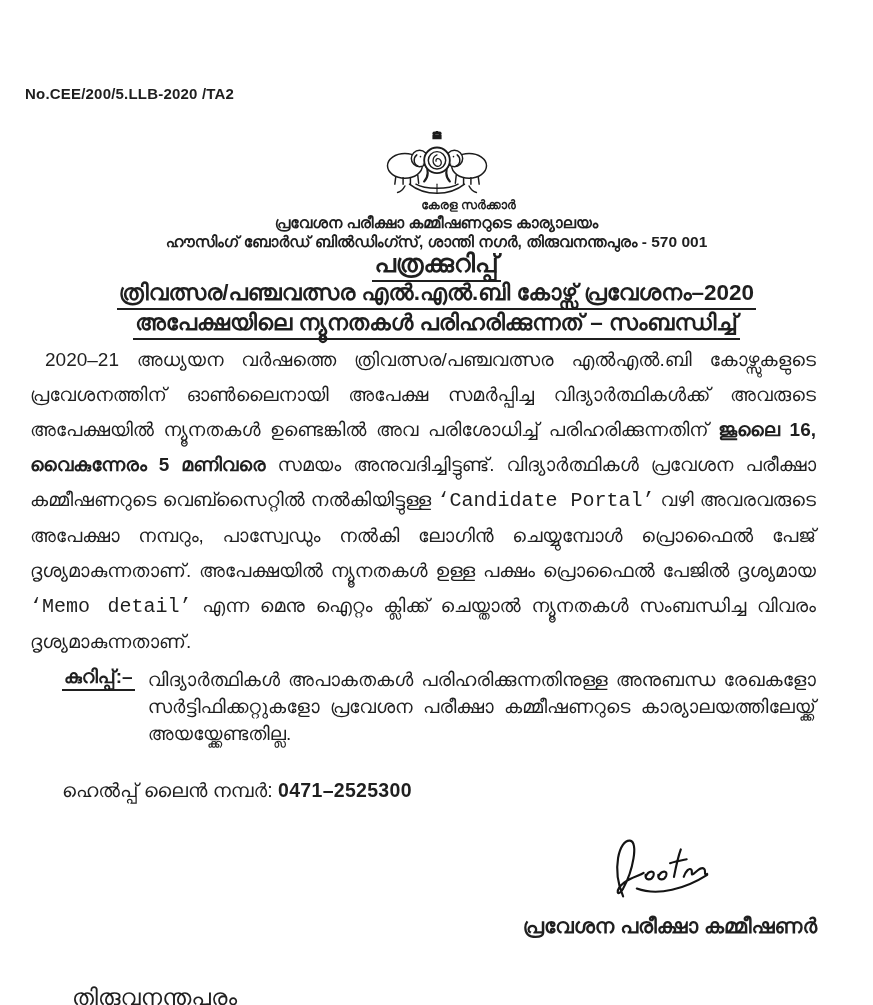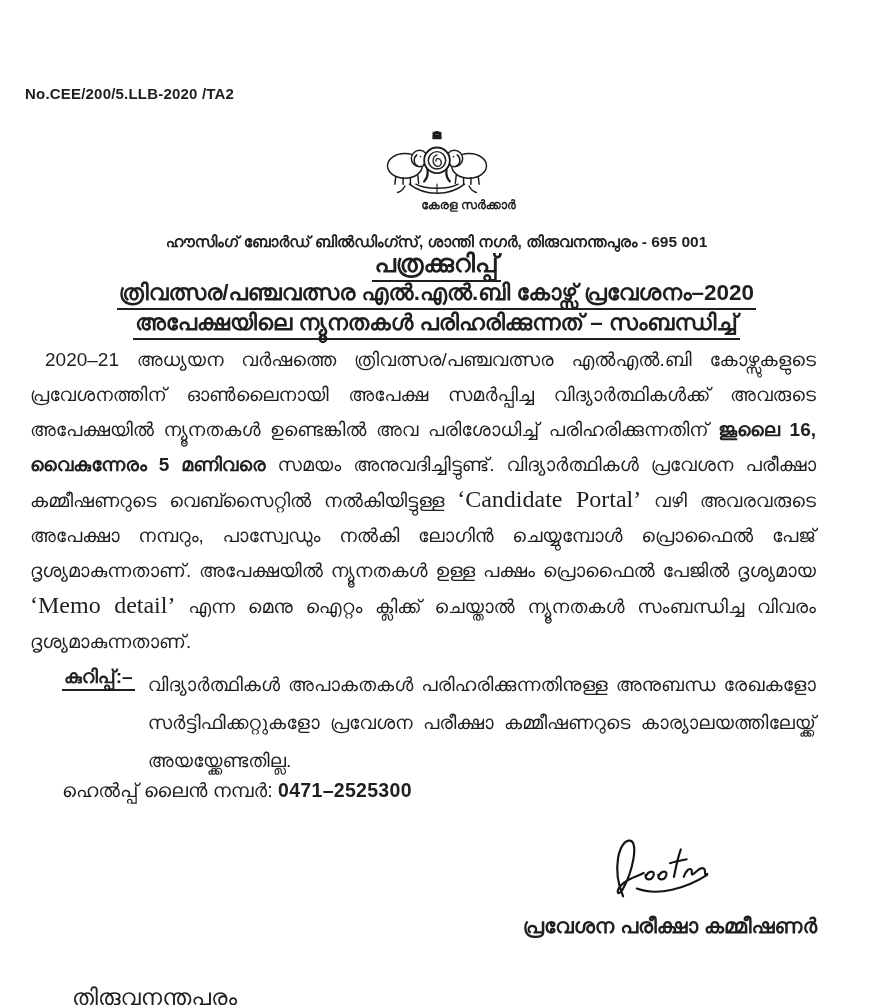--- a/index.html
+++ b/index.html
@@ -21,26 +21,26 @@
   .doc-title{top:221px;font-size:25px;font-weight:700;}
   .subject1{top:252px;font-size:22.5px;font-weight:700;}
   .subject2{top:282px;font-size:22.5px;font-weight:700;}
   .uline{display:inline-block;border-bottom:2px solid #1f1f1f;padding:0 2px 2px 2px;line-height:1.15;}
 
   .body-para{
     left:30px;top:314px;width:786px;
     font-size:19px;line-height:35px;text-align:justify;text-indent:15px;
   }
   .b{font-weight:700;}
-  .latin-serif{font-family:Liberation Serif, serif;font-size:24px;}
+  .latin-serif{font-family:Liberation Mono, monospace;font-size:20px;}
 
   .note-row{left:62px;top:638px;width:754px;display:flex;gap:13px;align-items:flex-start;}
   .note-label{flex:0 0 auto;font-size:19px;font-weight:700;}
   .note-label .uline{border-bottom-width:2px;padding-bottom:1px;}
-  .note-text{flex:1 1 auto;font-size:19px;line-height:38px;text-align:justify;}
+  .note-text{flex:1 1 auto;font-size:19px;line-height:27px;text-align:justify;}
 
   .helpline{left:62px;top:751px;font-size:19.5px;}
   .helpline .b{font-weight:700;letter-spacing:.3px;}
 
   .signature-wrap{left:592px;top:798px;width:160px;height:88px;}
   .designation{left:505px;top:886px;width:330px;text-align:center;font-size:21px;font-weight:700;}
 
   .footer-place{left:72px;top:956px;font-size:23px;}
   .footer-date{left:69px;top:979px;font-size:19px;}
 
@@ -96,21 +96,22 @@
           <path d="M35,58 C45,66 55,68 65,68 C75,68 85,66 95,58"></path>
           <path d="M42,58 C52,64 78,64 88,58"></path>
           <path d="M30,60 C28,64 26,66 22,67 M100,60 C102,64 104,66 108,67"></path>
           <path d="M65,58 L65,68" stroke-width="1.2"></path>
         </g>
       </g>
     </svg>
   </div>
 
   <div class="abs centered emblem-caption">കേരള സർക്കാർ</div>
-  <div class="abs centered address-line">ഹൗസിംഗ് ബോർഡ് ബിൽഡിംഗ്സ്, ശാന്തി നഗർ, തിരുവനന്തപുരം - 695 001</div>
+  <div class="abs centered office-line">പ്രവേശന  പരീക്ഷാ കമ്മീഷണറുടെ കാര്യാലയം</div>
+  <div class="abs centered address-line">ഹൗസിംഗ് ബോർഡ് ബിൽഡിംഗ്സ്, ശാന്തി നഗർ, തിരുവനന്തപുരം - 570 001</div>
 
   <div class="abs centered doc-title">
     <span class="uline">പത്രക്കുറിപ്പ്</span>
   </div>
   <div class="abs centered subject1">
     <span class="uline">ത്രിവത്സര/പഞ്ചവത്സര എൽ.എൽ.ബി കോഴ്സ് പ്രവേശനം–2020</span>
   </div>
   <div class="abs centered subject2">
     <span class="uline">അപേക്ഷയിലെ ന്യൂനതകൾ പരിഹരിക്കുന്നത് – സംബന്ധിച്ച്</span>
   </div>

